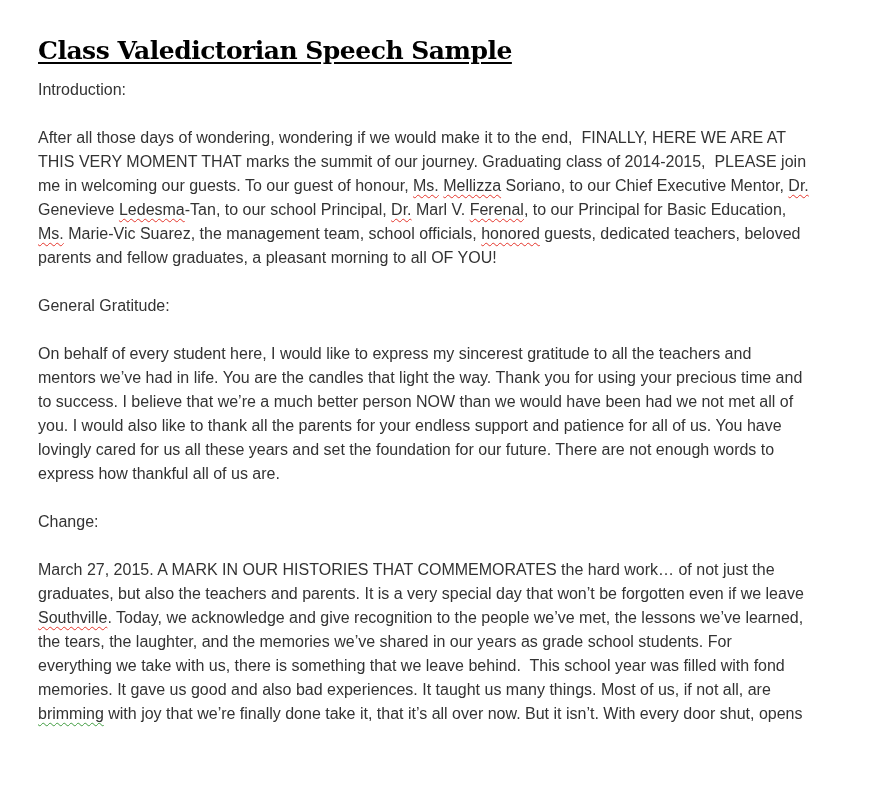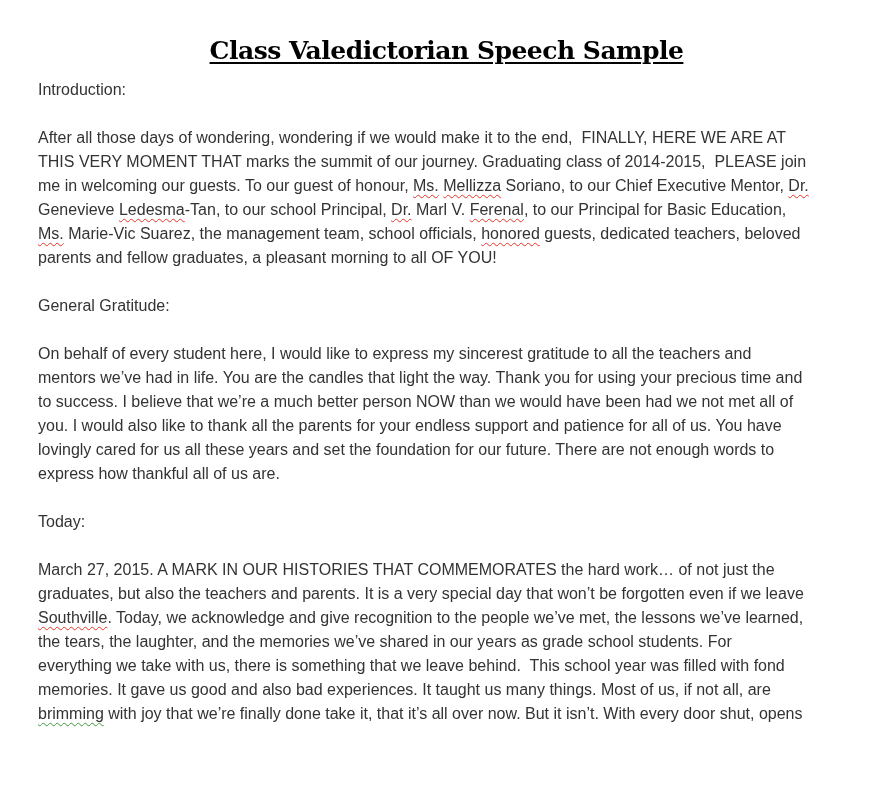--- a/index.html
+++ b/index.html
@@ -20,21 +20,21 @@
     height: 787px;
     box-sizing: border-box;
     padding: 32px 36px 0 38px;
     background: var(--bg-color);
     font-family: "Liberation Sans", sans-serif;
     font-size: 16px;
     color: var(--text-color);
     overflow: hidden;
   }
   .title {
-    text-align: center;
+    text-align: left;
     font-family: "DejaVu Serif", serif;
     font-weight: bold;
     font-size: 25px;
     letter-spacing: -0.5px;
     line-height: 38px;
     color: var(--title-color);
     text-decoration: underline;
     text-decoration-thickness: 2px;
     text-underline-offset: 3px;
     margin: 0 0 8px 0;
@@ -84,21 +84,21 @@
       </div>
       <div class="block paragraph">
         <div class="doc-line"><span>On behalf of every student here, I would like to express my sincerest gratitude to all the teachers and</span></div>
         <div class="doc-line"><span>mentors we’ve had in life. You are the candles that light the way. Thank you for using your precious time and</span></div>
         <div class="doc-line"><span>to success. I believe that we’re a much better person NOW than we would have been had we not met all of</span></div>
         <div class="doc-line"><span>you. I would also like to thank all the parents for your endless support and patience for all of us. You have</span></div>
         <div class="doc-line"><span>lovingly cared for us all these years and set the foundation for our future. There are not enough words to</span></div>
         <div class="doc-line"><span>express how thankful all of us are.</span></div>
       </div>
       <div class="block heading">
-        <div class="doc-line"><span>Today:</span></div>
+        <div class="doc-line"><span>Change:</span></div>
       </div>
       <div class="block paragraph">
         <div class="doc-line"><span>March 27, 2015. A MARK IN OUR HISTORIES THAT COMMEMORATES the hard work… of not just the</span></div>
         <div class="doc-line"><span>graduates, but also the teachers and parents. It is a very special day that won’t be forgotten even if we leave</span></div>
         <div class="doc-line"><span class="sq-red">Southville</span><span>. Today, we acknowledge and give recognition to the people we’ve met, the lessons we’ve learned,</span></div>
         <div class="doc-line"><span>the tears, the laughter, and the memories we’ve shared in our years as grade school students. For</span></div>
         <div class="doc-line"><span>everything we take with us, there is something that we leave behind.  This school year was filled with fond</span></div>
         <div class="doc-line"><span>memories. It gave us good and also bad experiences. It taught us many things. Most of us, if not all, are</span></div>
         <div class="doc-line"><span class="sq-green">brimming</span><span> with joy that we’re finally done take it, that it’s all over now. But it isn’t. With every door shut, opens</span></div>
       </div>

